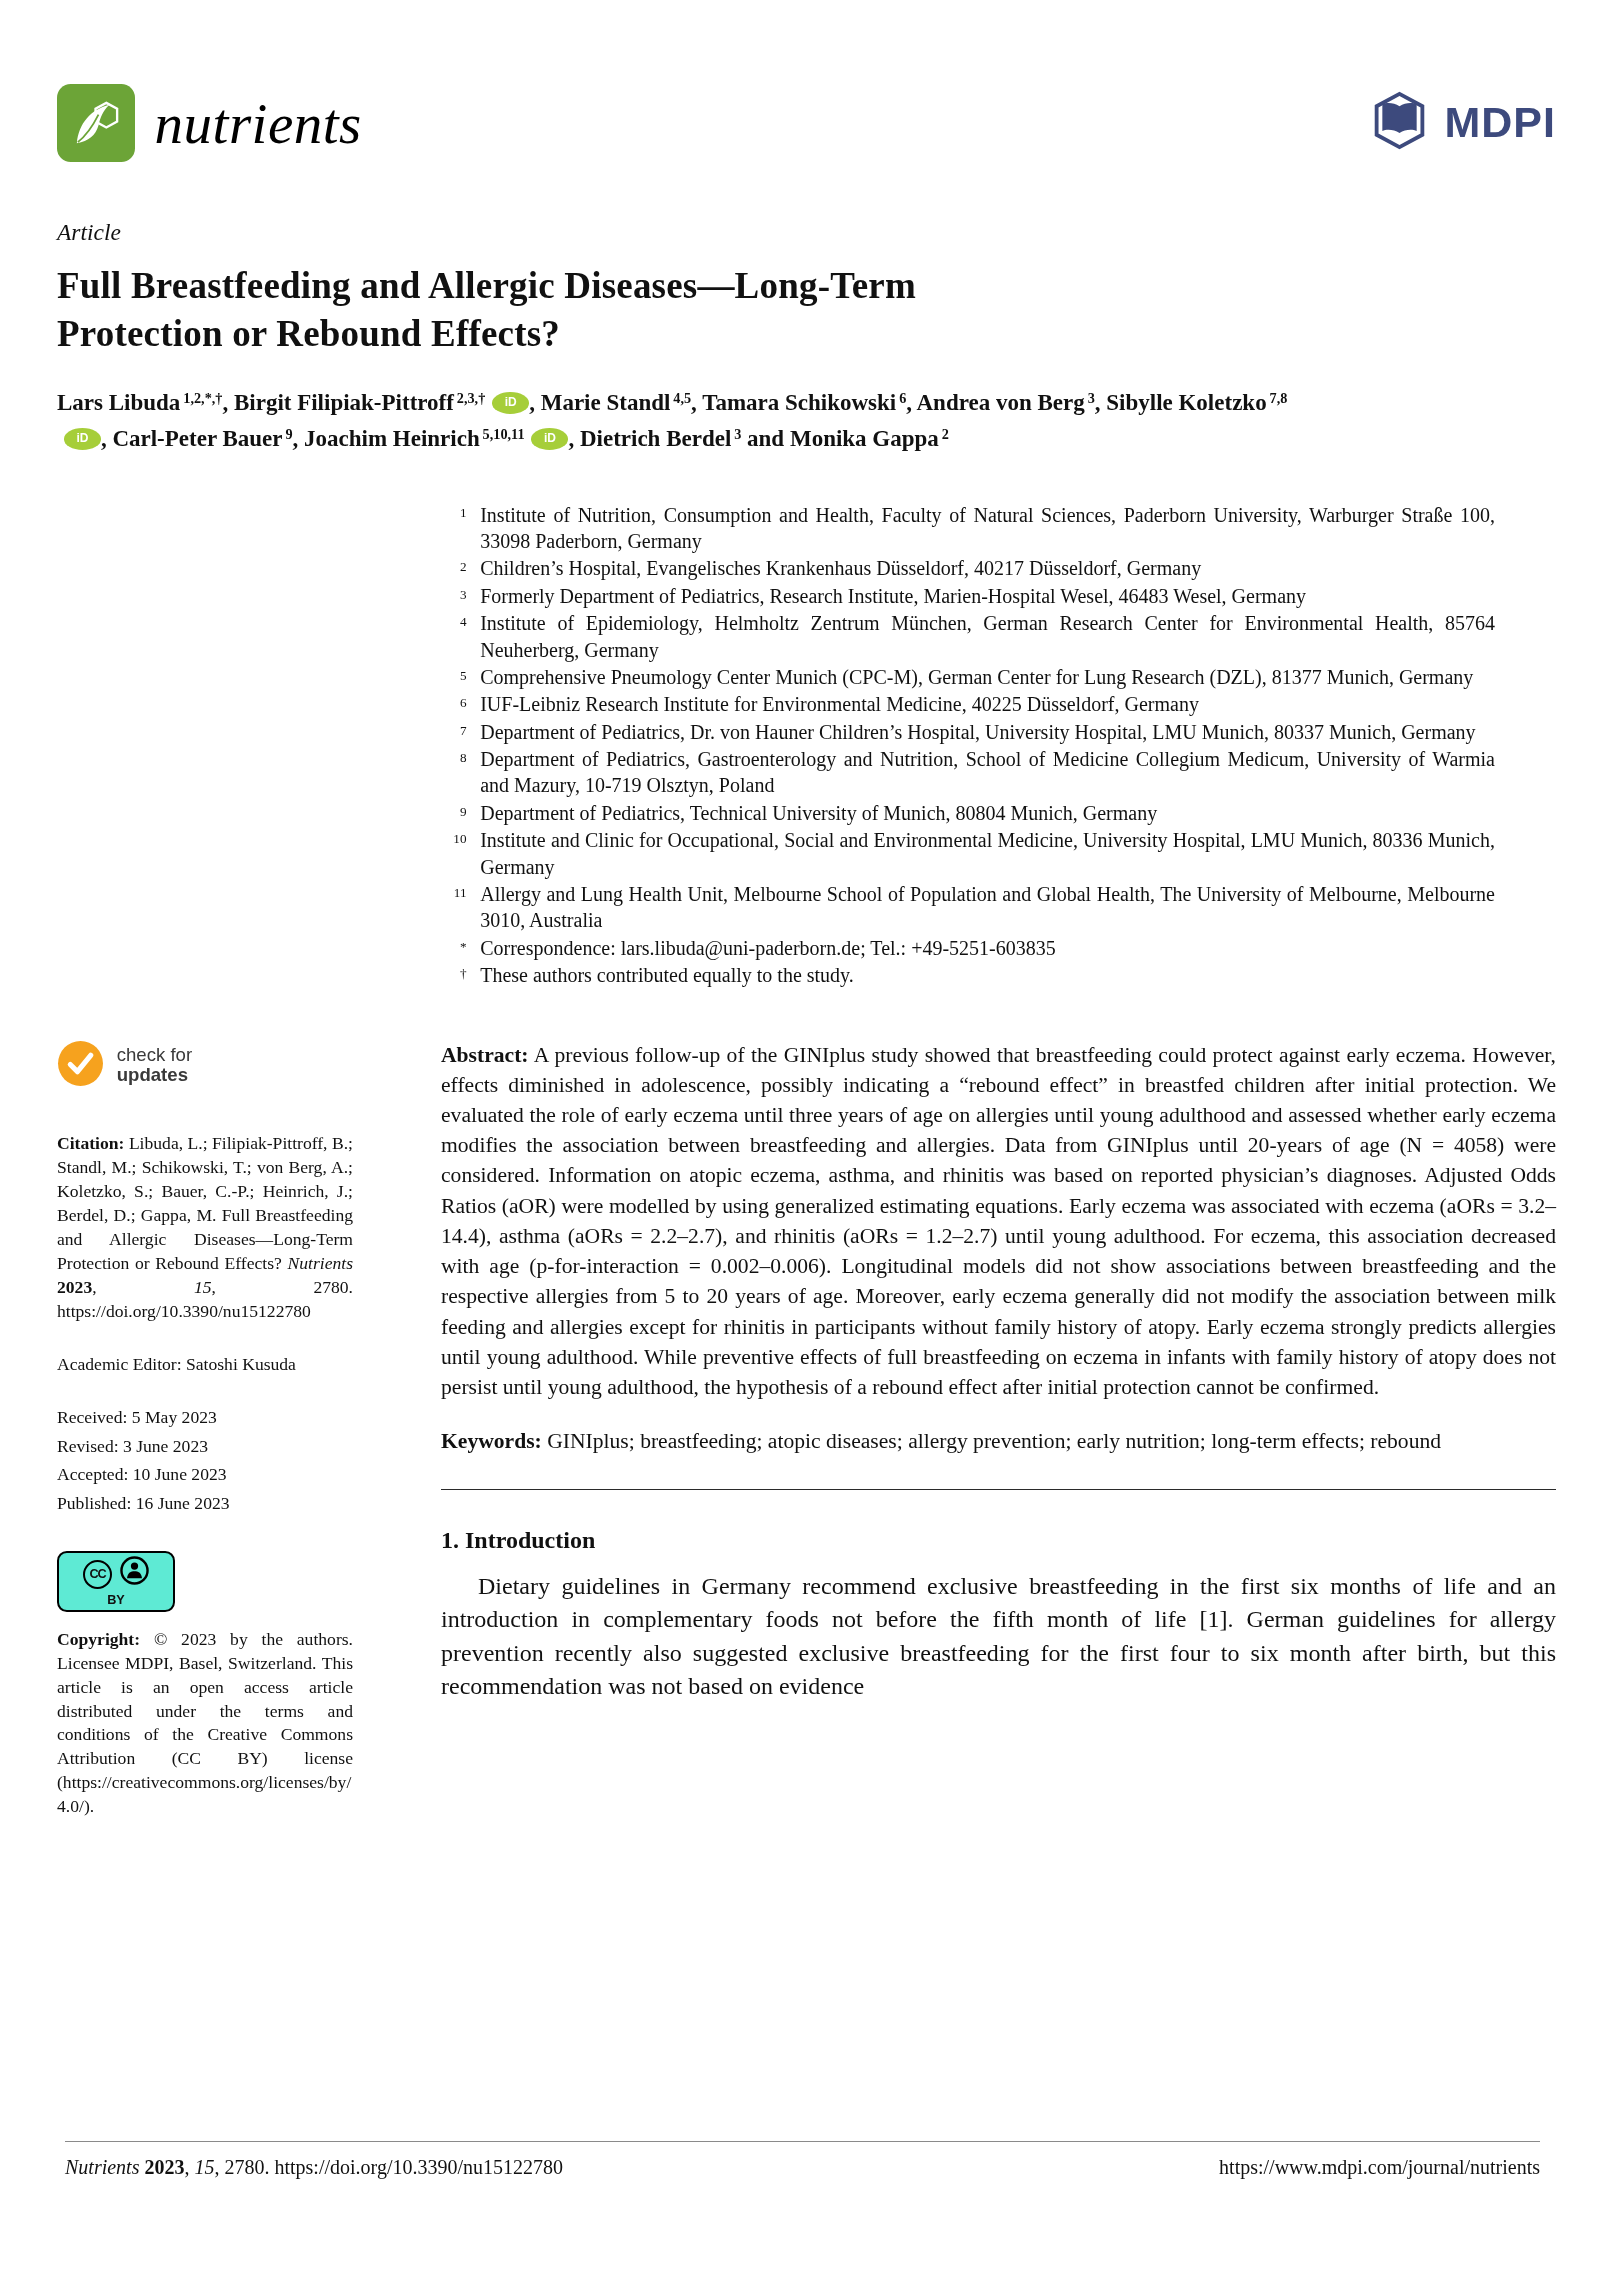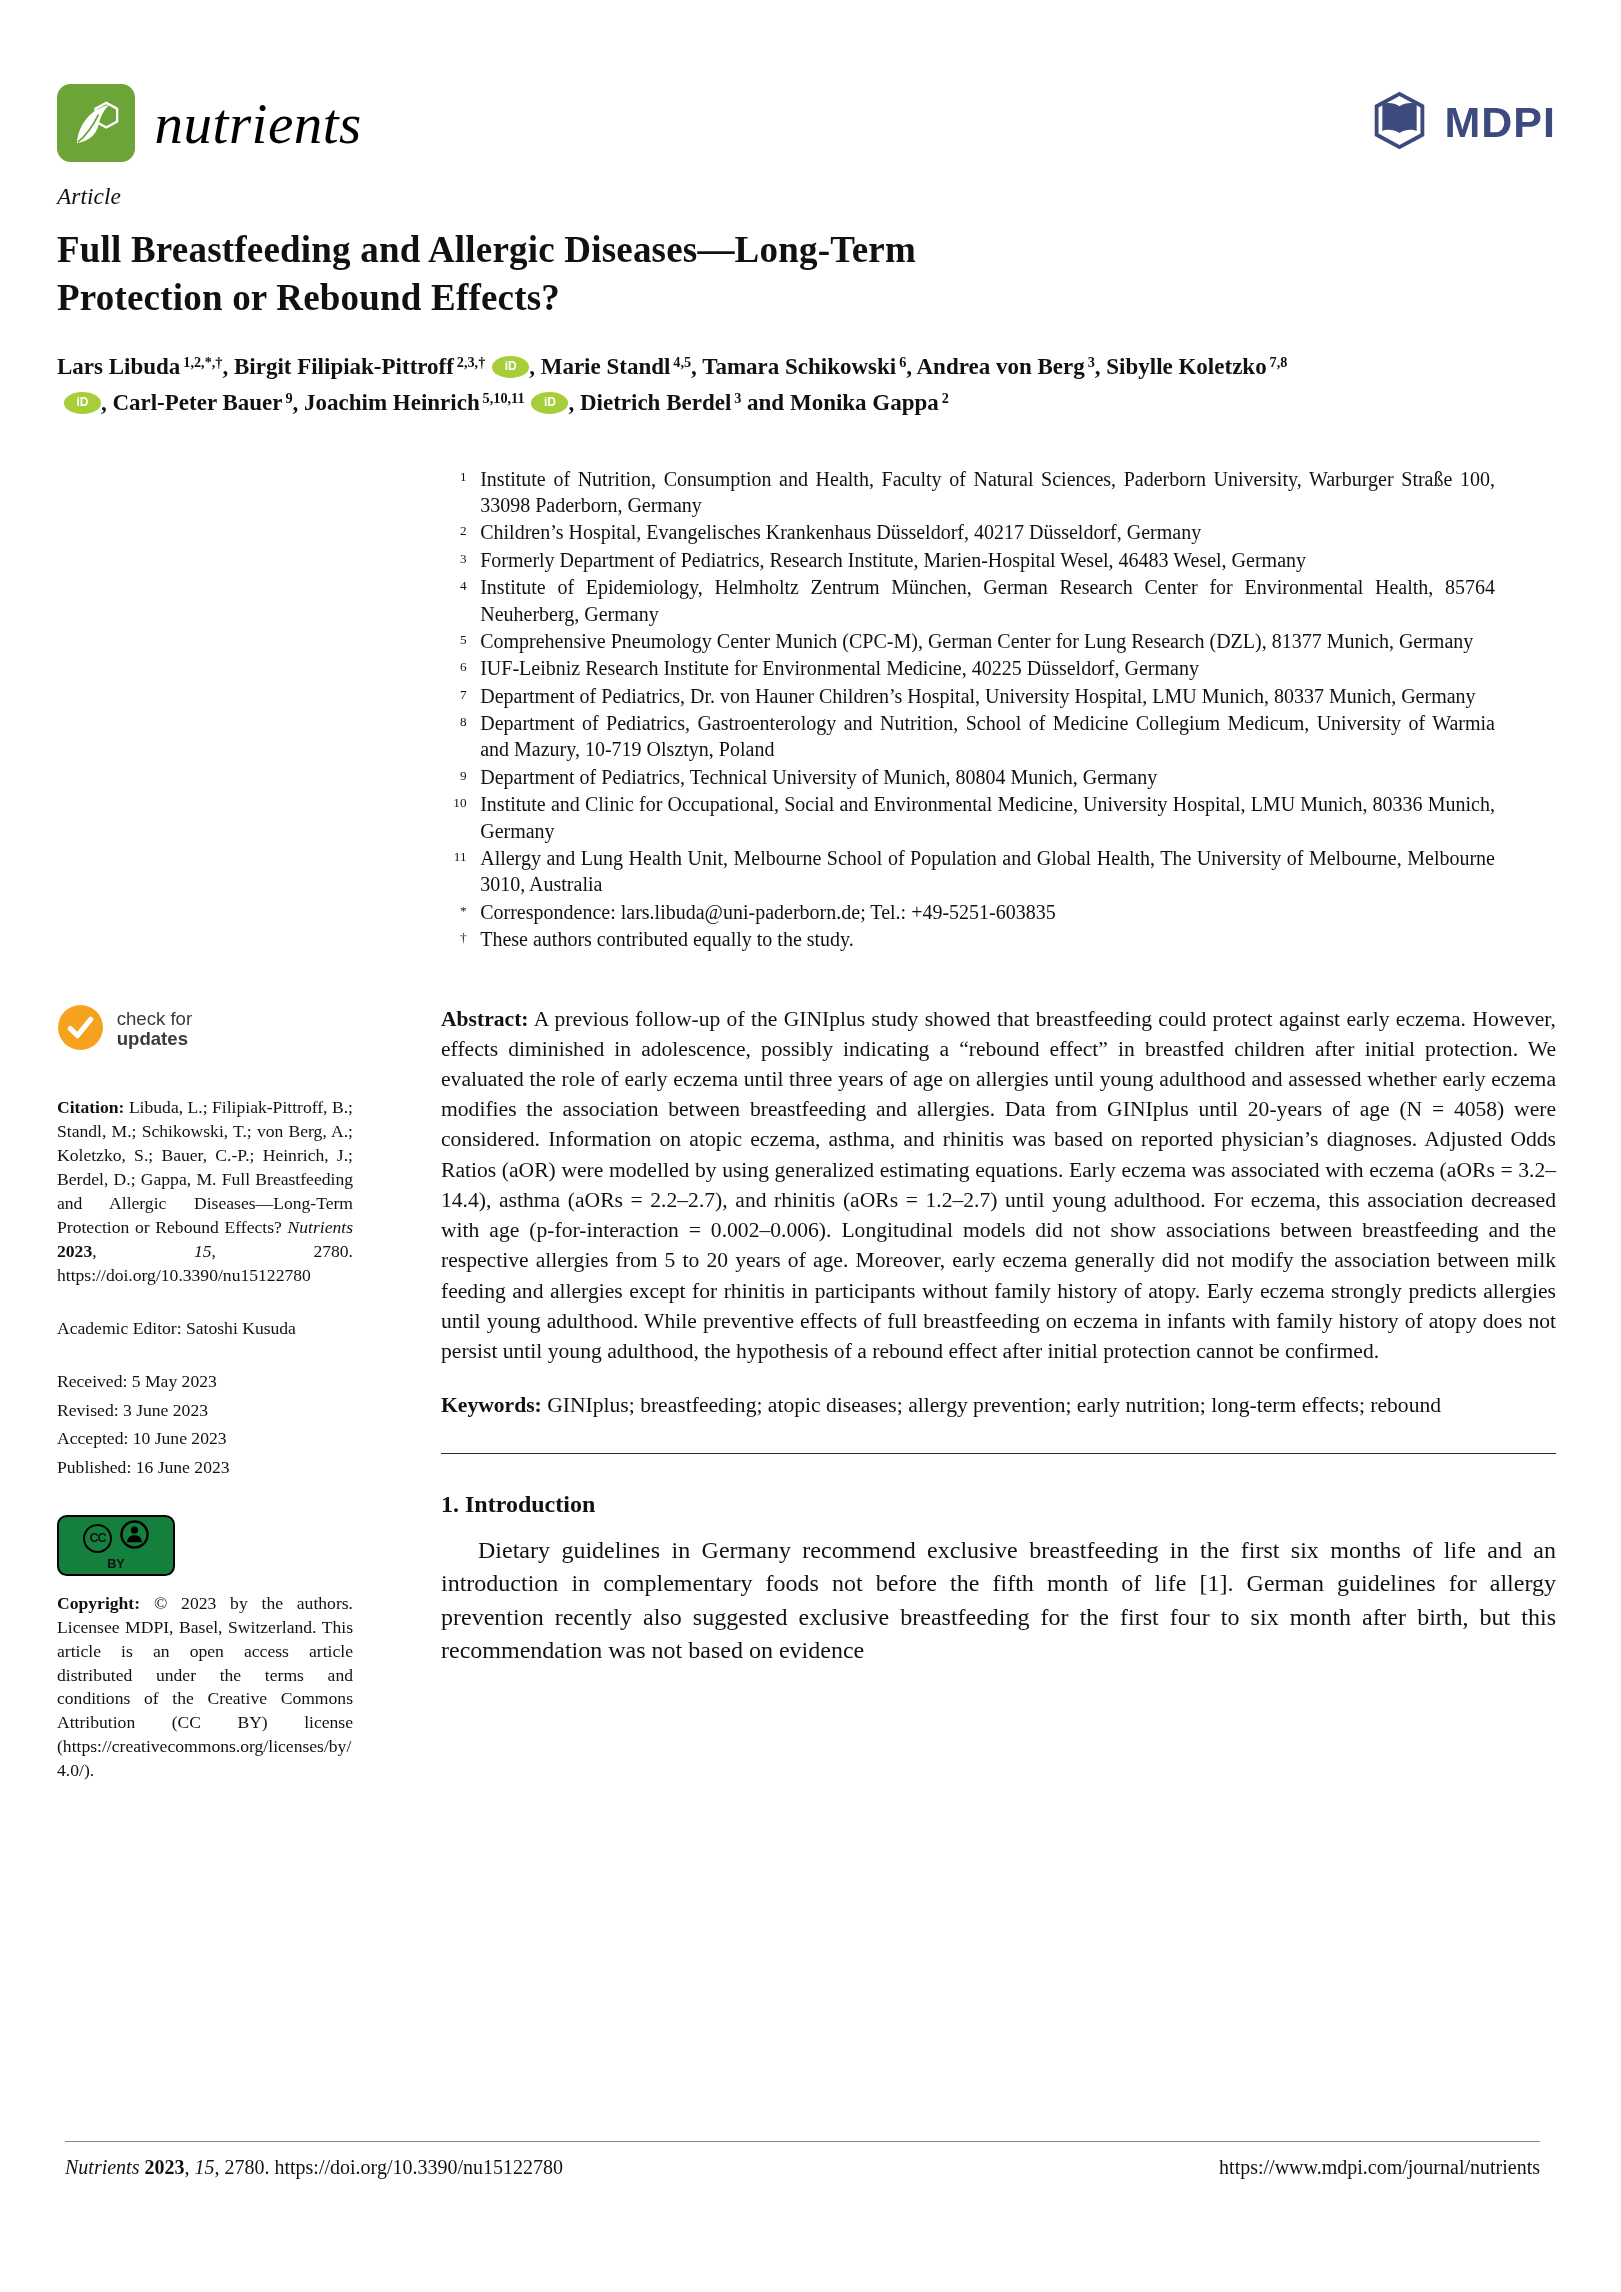--- a/index.html
+++ b/index.html
@@ -22,21 +22,21 @@
   
   .masthead{display:flex;justify-content:space-between;align-items:flex-start;}
   .brand{display:flex;align-items:center;gap:19.6px;}
   .brand-box{width:78px;height:78px;border-radius:13.7px;background:var(--nutrients-green);
     display:flex;align-items:center;justify-content:center;flex:none;}
   .brand-name{font-style:italic;font-size:57px;line-height:1;color:#000;letter-spacing:0.5px;}
   .mdpi{display:flex;align-items:center;gap:15px;color:var(--mdpi-blue);margin-top:5.9px;}
   .mdpi-text{font-size:43px;font-weight:bold;font-family:"Liberation Sans",sans-serif;letter-spacing:1px;}
 
   
-  .article-type{margin-top:21px;font-style:italic;font-size:23.5px;}
+  .article-type{margin-top:57px;font-style:italic;font-size:23.5px;}
   .title{margin:15.7px 0 0;font-size:37px;line-height:1.3;font-weight:bold;max-width:1010px;letter-spacing:0.2px;}
   .authors{margin-top:27.4px;font-size:23px;font-weight:bold;line-height:1.55;max-width:1245px;}
   .asup{font-size:0.62em;vertical-align:6.9px;margin-left:2.9px;}
   .orcid{display:inline-block;width:37px;height:21.6px;border-radius:50%;background:var(--orcid-green);
     color:#fff;font-family:"Liberation Sans",sans-serif;font-size:12px;font-weight:bold;font-style:normal;
     text-align:center;line-height:21.6px;vertical-align:3.9px;margin-left:6.9px;}
 
   
   .affiliations{margin-top:45px;margin-left:384px;max-width:1054px;font-size:20px;line-height:1.32;}
   .aff-row{display:flex;margin-bottom:1px;}
@@ -50,21 +50,21 @@
 
   .check{display:flex;align-items:center;gap:12.7px;font-family:"Liberation Sans",sans-serif;
     font-size:18.6px;color:#3a3a3a;line-height:1.12;cursor:pointer;}
   .check .l2{font-weight:bold;}
   .citation{margin:41px 0 0;text-align:justify;overflow-wrap:anywhere;}
   .editor{margin:29px 0 0;}
   .history{margin:29px 0 0;}
   .history p{margin:0 0 4.9px;}
   .ccwrap{margin:35px 0 0;}
   .cc-box{width:118px;height:61px;border:2.9px solid #000;border-radius:9.8px;display:flex;flex-direction:column;
-    align-items:center;justify-content:center;gap:2px;background:#15803d;cursor:pointer;}
+    align-items:center;justify-content:center;gap:2px;background:#5eead4;cursor:pointer;}
   .cc-icons{display:flex;gap:7.8px;align-items:center;}
   .cc-circle{width:29px;height:29px;border:2.5px solid #000;border-radius:50%;display:flex;align-items:center;
     justify-content:center;font-family:"Liberation Sans",sans-serif;font-weight:bold;font-size:12.7px;letter-spacing:-1px;}
   .cc-by{font-family:"Liberation Sans",sans-serif;font-weight:bold;font-size:12.7px;line-height:1;}
   .copyright{margin:15.7px 0 0;text-align:justify;overflow-wrap:anywhere;}
 
   
   .abstract{margin:0;text-align:justify;font-size:21.6px;line-height:1.4;}
   .abstract .lbl,.keywords .lbl{font-weight:bold;}
   .keywords{margin:23.5px 0 0;text-align:justify;font-size:21.6px;line-height:1.4;}

